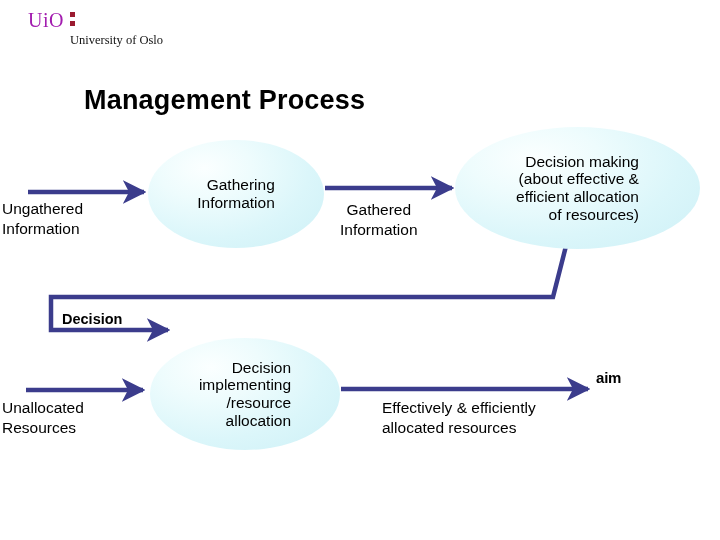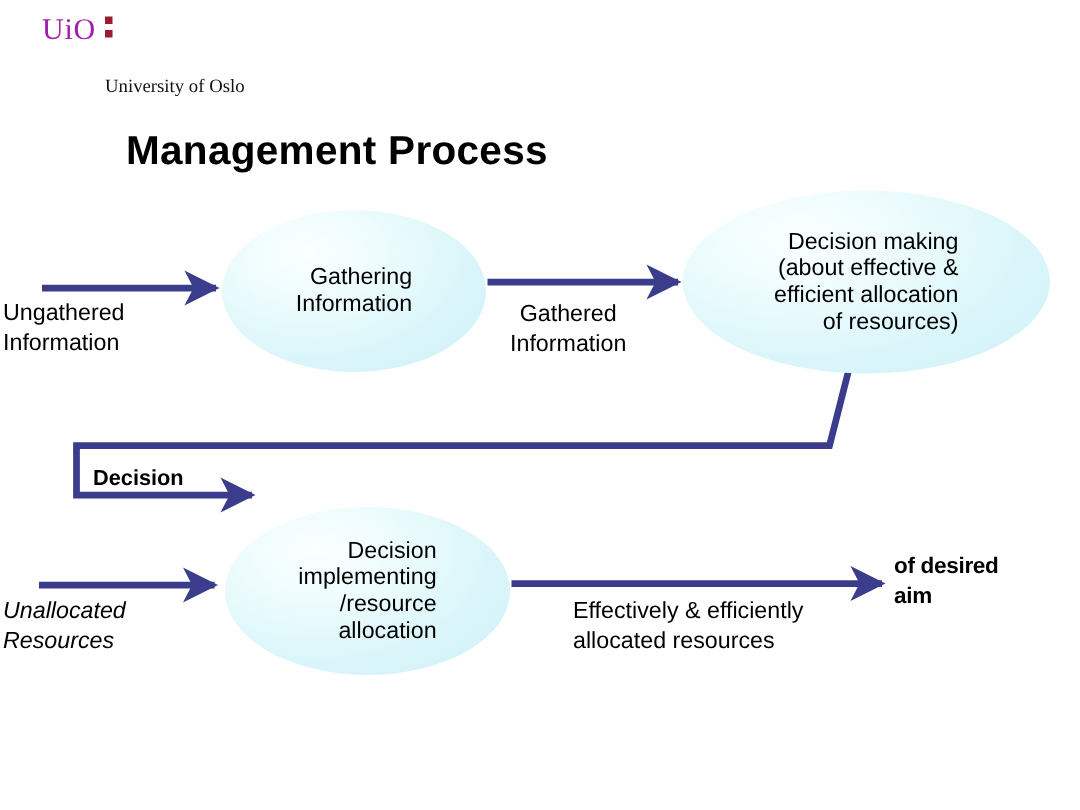--- a/index.html
+++ b/index.html
@@ -53,21 +53,21 @@
   .logo-dept {
     font-family: "Liberation Sans", sans-serif;
     font-weight: bold;
     font-size: 19px;
     color: #111111;
   }
   .logo-line2 {
     font-family: "Liberation Serif", serif;
     font-size: 12.5px;
     color: #111111;
-    margin-top: 20px;
+    margin-top: 3px;
     margin-left: 42px;
     white-space: nowrap;
   }
 
   
   .slide-title {
     position: absolute;
     left: 84px;
     top: 85px;
     font-size: 27px;
@@ -106,21 +106,21 @@
 
   
   .lbl {
     position: absolute;
     color: #000000;
     line-height: 1.32;
     white-space: nowrap;
   }
   #lbl-ungathered   { left: 2px;   top: 199px; font-size: 15.5px; }
   #lbl-gathered     { left: 340px; top: 200px; font-size: 15.5px; text-align: center; }
-  #lbl-unallocated  { left: 2px;   top: 398px; font-size: 15.5px; font-style: italic; }
+  #lbl-unallocated  { left: 2px;   top: 398px; font-size: 15.5px; }
   #lbl-effectively  { left: 382px; top: 398px; font-size: 15.5px; }
   #lbl-achievement  {
     left: 596px; top: 368px; font-size: 15px; font-weight: bold;
     line-height: 1.3; letter-spacing: -0.2px;
   }
   #lbl-decision-flow {
     left: 62px; top: 310px; font-size: 14.5px; font-weight: bold;
   }
 
   
@@ -206,21 +206,20 @@
     <div>Unallocated</div>
     <div>Resources</div>
   </div>
 
   <div class="lbl" id="lbl-effectively">
     <div>Effectively &amp; efficiently</div>
     <div>allocated resources</div>
   </div>
 
   <div class="lbl" id="lbl-achievement">
-    <div>of desired</div>
     <div>aim</div>
   </div>
 
   <div class="lbl" id="lbl-decision-flow">
     <div>Decision</div>
   </div>
 
 </div>
 
 </body></html>

